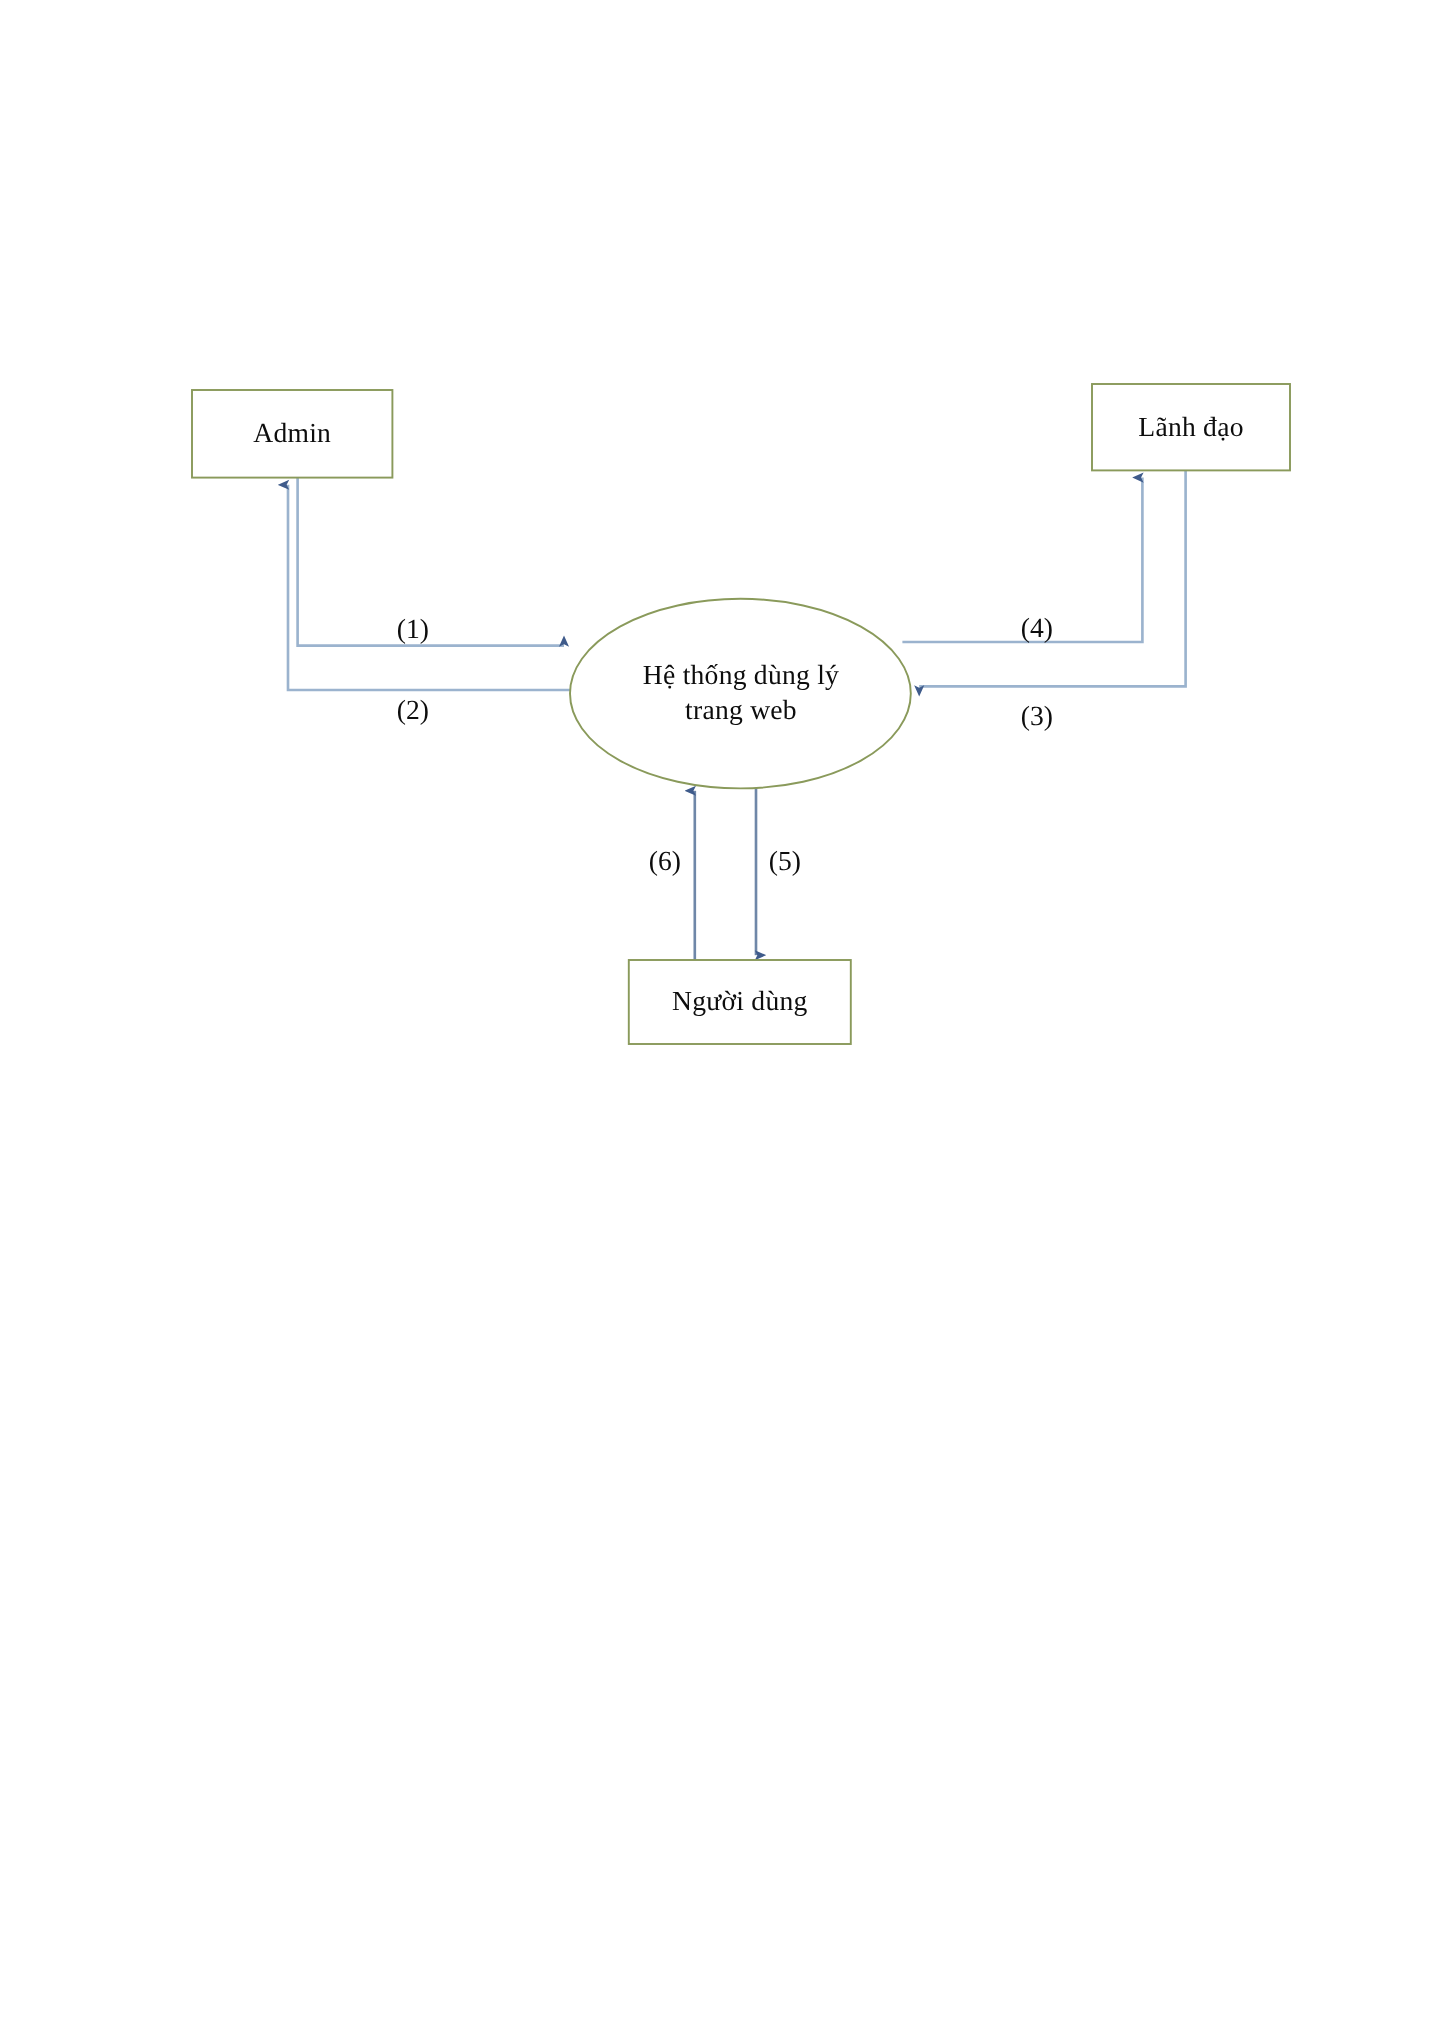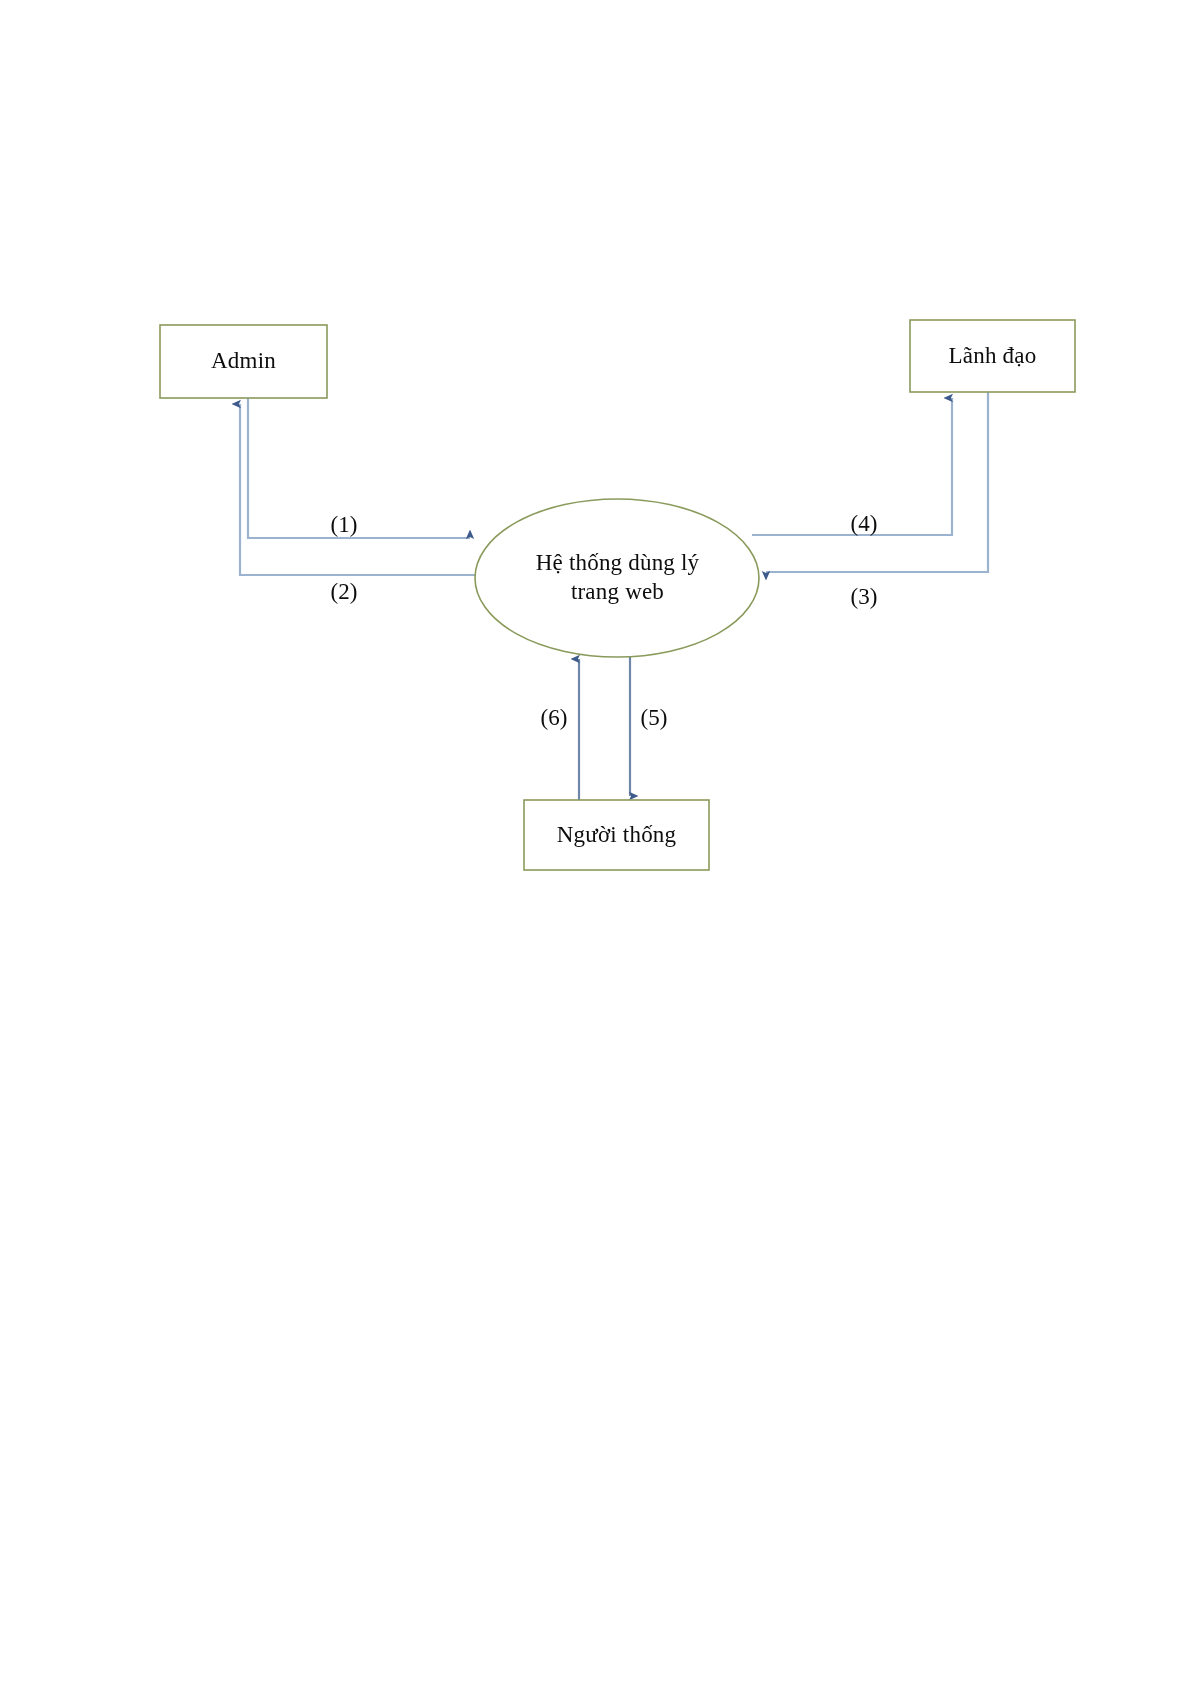--- a/index.html
+++ b/index.html
@@ -113,21 +113,21 @@
 
     <rect x="524" y="800" width="185" height="70" fill="#ffffff" stroke="#8a9a5b" stroke-width="1.6"></rect>
 
     <ellipse cx="617" cy="578" rx="142" ry="79" fill="#ffffff" stroke="#8a9a5b" stroke-width="1.6"></ellipse>
   </svg>
 
   <div class="entity-label" id="label-admin">Admin</div>
 
   <div class="entity-label" id="label-lanhdao">Lãnh đạo</div>
 
-  <div class="entity-label" id="label-nguoidung">Người thống</div>
+  <div class="entity-label" id="label-nguoidung">Người dùng</div>
 
   <div class="entity-label" id="label-process">Hệ thống dùng lý
 trang web</div>
 
   <div class="flow-label" id="label-flow-1">(1)</div>
 
   <div class="flow-label" id="label-flow-2">(2)</div>
 
   <div class="flow-label" id="label-flow-3">(3)</div>
 

